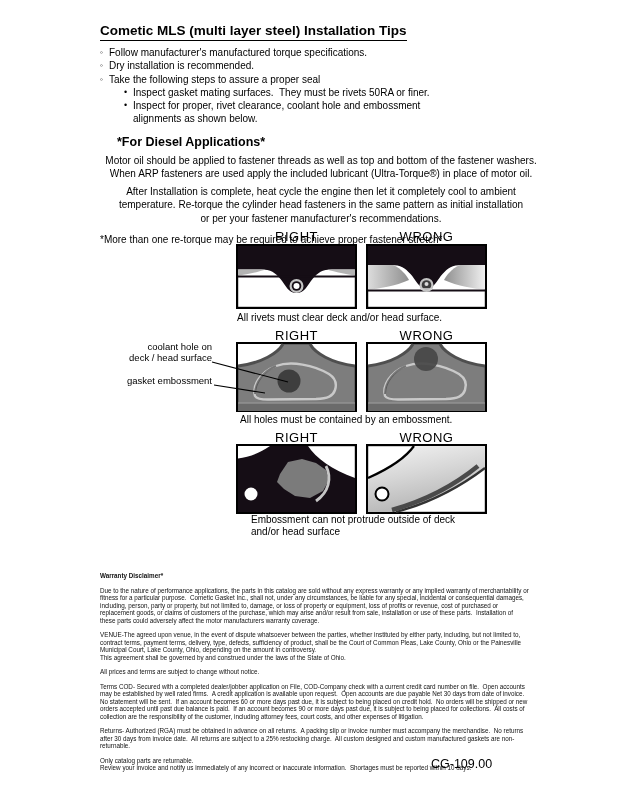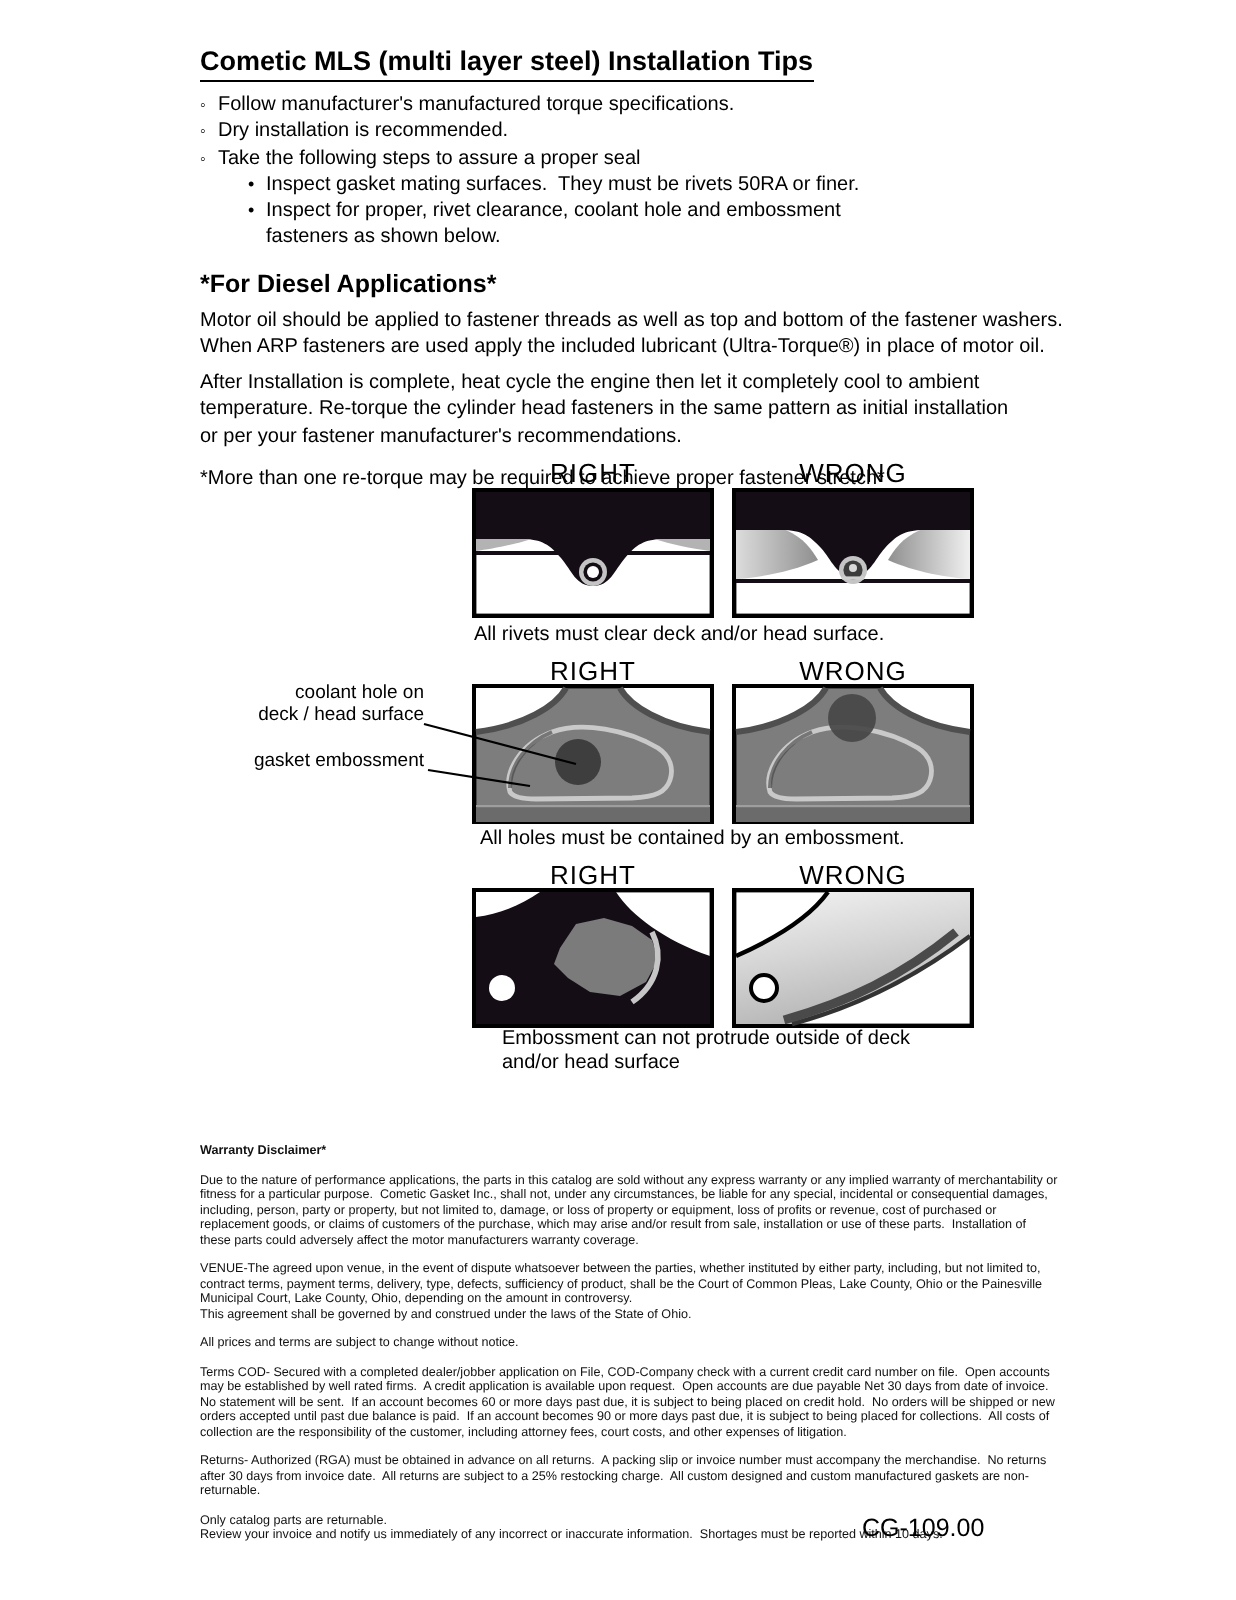--- a/index.html
+++ b/index.html
@@ -6,22 +6,22 @@
   .page{position:relative;width:539px;height:800px;background:#ffffff;overflow:hidden;
         font-family:"Liberation Sans","DejaVu Sans",sans-serif;color:#000;}
   .content{margin:0 88px 0 100px;}
   .title{display:inline-block;margin-top:23px;font-size:13.5px;font-weight:700;
          border-bottom:1.6px solid #000;padding-bottom:2px;}
   .tips{margin-top:5px;font-size:10px;line-height:13.3px;}
   .bullet-row{display:flex;}
   .marker{width:9px;flex:0 0 9px;font-size:8px;line-height:13.3px;text-align:left;}
   .sub .marker{margin-left:24px;flex:0 0 9px;font-size:9px;}
   .bullet-text{white-space:pre-wrap;}
-  .section-heading{margin-top:9px;font-size:12.5px;font-weight:700;}
-  .para{margin-top:5px;font-size:10px;line-height:13.2px;white-space:pre-wrap;width:442px;}
+  .section-heading{margin-top:9px;font-size:12.5px;font-weight:700;margin-left:17px;}
+  .para{margin-top:5px;font-size:10px;line-height:13.2px;white-space:pre-wrap;width:442px;text-align:center;}
   .note{margin-top:9px;font-size:10px;}
   
   .diagrams{position:absolute;left:0;top:0;width:618px;height:800px;pointer-events:none;}
   .dg-label{position:absolute;width:121px;text-align:center;font-size:13px;letter-spacing:.5px;}
   .dg{position:absolute;}
   .caption{position:absolute;font-size:10px;line-height:11.5px;white-space:pre-wrap;}
   .annot{position:absolute;font-size:9.5px;line-height:11px;white-space:pre-wrap;text-align:right;width:112px;}
   .leader{position:absolute;}
   
   .legal{position:absolute;left:100px;top:572px;width:430px;font-size:6.3px;line-height:7.5px;color:#111;}
@@ -48,21 +48,21 @@
       <div class="bullet-row">
         <span class="marker">◦</span>
         <span class="bullet-text">Take the following steps to assure a proper seal</span>
       </div>
       <div class="bullet-row sub">
         <span class="marker">•</span>
         <span class="bullet-text">Inspect gasket mating surfaces.  They must be rivets 50RA or finer.</span>
       </div>
       <div class="bullet-row sub">
         <span class="marker">•</span>
-        <span class="bullet-text">Inspect for proper, rivet clearance, coolant hole and embossment fasteners as shown below.</span>
+        <span class="bullet-text">Inspect for proper, rivet clearance, coolant hole and embossment alignments as shown below.</span>
       </div>
     </div>
 
     <div class="section-heading">*For Diesel Applications*</div>
     <div class="para">Motor oil should be applied to fastener threads as well as top and bottom of the fastener washers.
 When ARP fasteners are used apply the included lubricant (Ultra-Torque®) in place of motor oil.</div>
     <div class="para">After Installation is complete, heat cycle the engine then let it completely cool to ambient
 temperature. Re-torque the cylinder head fasteners in the same pattern as initial installation
 or per your fastener manufacturer's recommendations.</div>
     <div class="note">*More than one re-torque may be required to achieve proper fastener stretch*</div>

